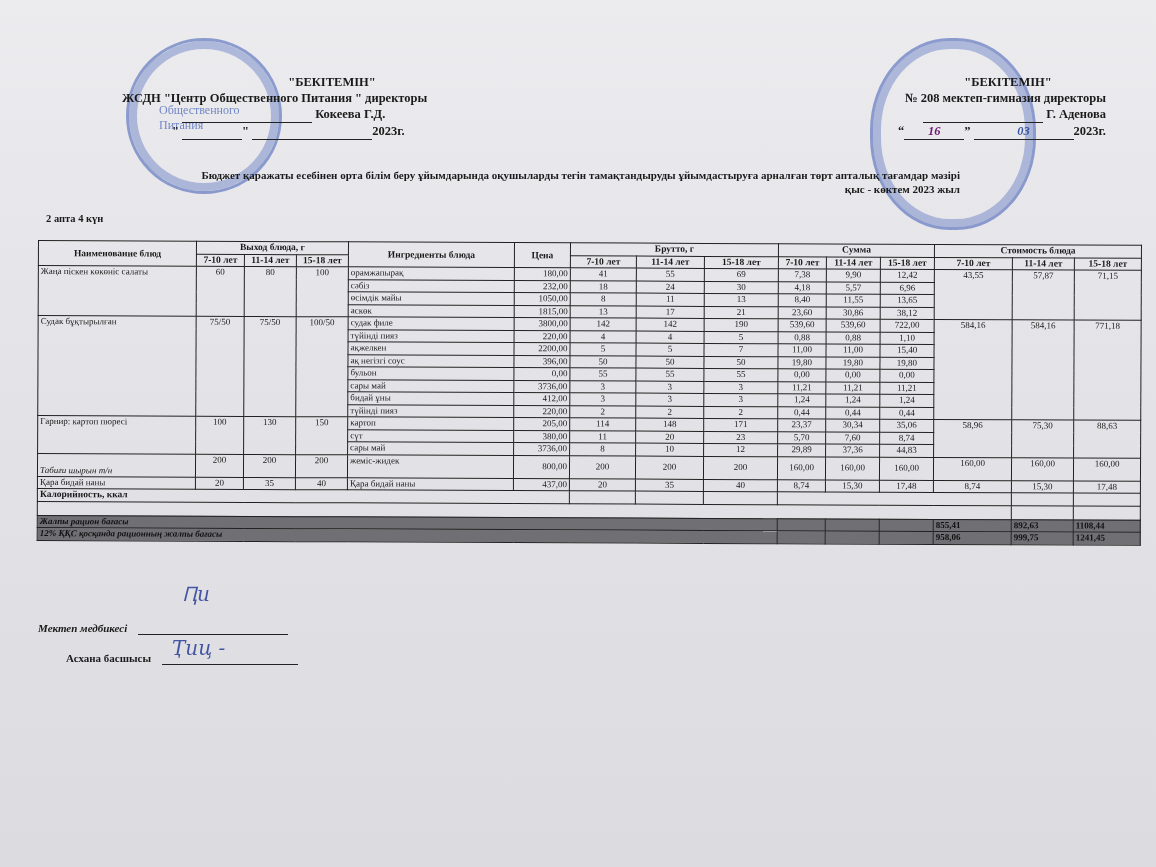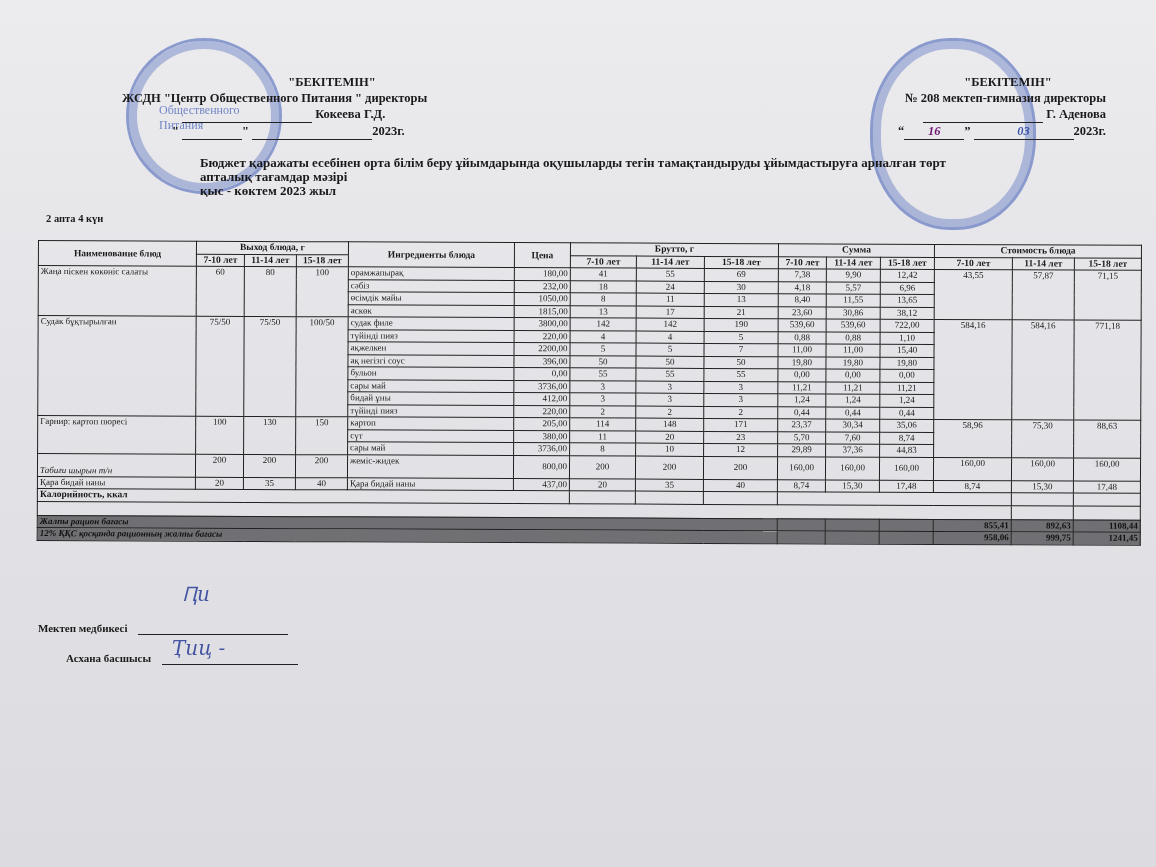--- a/index.html
+++ b/index.html
@@ -19,36 +19,36 @@
   .uline { display:inline-block; border-bottom:1px solid #222; }
   .stamp {
     position:absolute; border-radius:50%;
     border:3px solid rgba(60,90,180,0.55);
     box-shadow: inset 0 0 0 6px rgba(255,255,255,0), inset 0 0 0 8px rgba(60,90,180,0.35);
     pointer-events:none;
   }
   .stamp-left { left:126px; top:38px; width:150px; height:150px; }
   .stamp-right { left:870px; top:38px; width:160px; height:186px; border-radius:48%; }
   .stamp-text { position:absolute; color:rgba(60,90,180,0.7); font-family:Liberation Serif, serif; font-size:9px; }
-  .title { position:absolute; left:200px; top:156px; width:760px; text-align:left; font-size:13px; font-weight:bold; line-height:14px; }
+  .title { position:absolute; left:200px; top:168px; width:760px; text-align:right; font-size:11px; font-weight:bold; line-height:14px; }
   .day { position:absolute; left:46px; top:213px; font-size:10.5px; font-weight:bold; }
   table.menu {
     position:absolute; left:38px; top:240px; width:1103px;
     border-collapse:collapse; font-size:9px; table-layout:fixed;
     transform: rotate(0.25deg); transform-origin: left top;
   }
   table.menu td, table.menu th { border:1px solid #222; padding:0 2px; height:11.5px; line-height:11px; }
   table.menu th { font-weight:bold; font-size:9.5px; text-align:center; }
   .hdr1 th { height:22px; }
   .hdr2 th { height:24px; }
   .num { text-align:right; }
   .ctr { text-align:center; }
   .top { vertical-align:top; }
   .dark td { background:#707074; color:#111; font-weight:bold; font-style:italic; }
-  .dark td.v { font-style:normal; text-align:right;margin-top:36px; }
+  .dark td.v { font-style:normal; text-align:left;margin-top:36px; }
   .sig { position:absolute; left:38px; font-size:11px; font-weight:bold; }
   .sig .ul { display:inline-block; width:150px; border-bottom:1px solid #222; margin-left:8px; position:relative; }
   .scribble { position:absolute; color:rgba(40,60,150,0.85); font-family:"DejaVu Serif",serif; font-style:italic; font-size:20px; }
 </style>
 </head>
 <body>
 
 <div class="page">
 
   <div class="stamp stamp-left">
@@ -369,21 +369,21 @@
         <td></td>
           <td></td>
           <td></td>
         <td class="v">958,06</td>
         <td class="v">999,75</td>
         <td class="v">1241,45</td>
       </tr>
     </tbody>
   </table>
 
-  <div class="sig" style="top:622px;">
+  <div class="sig" style="top:622px;font-style:italic;">
     <span>Мектеп медбикесі</span>
     <span class="ul">&nbsp;</span>
   </div>
   <div class="scribble" style="left:182px;top:580px;">Ԥи</div>
 
   <div class="sig" style="top:652px;margin-left:28px;">
     <span>Асхана басшысы</span>
     <span class="ul" style="width:136px;">&nbsp;</span>
   </div>
   <div class="scribble" style="left:172px;top:636px;">Ҭиц -</div>

